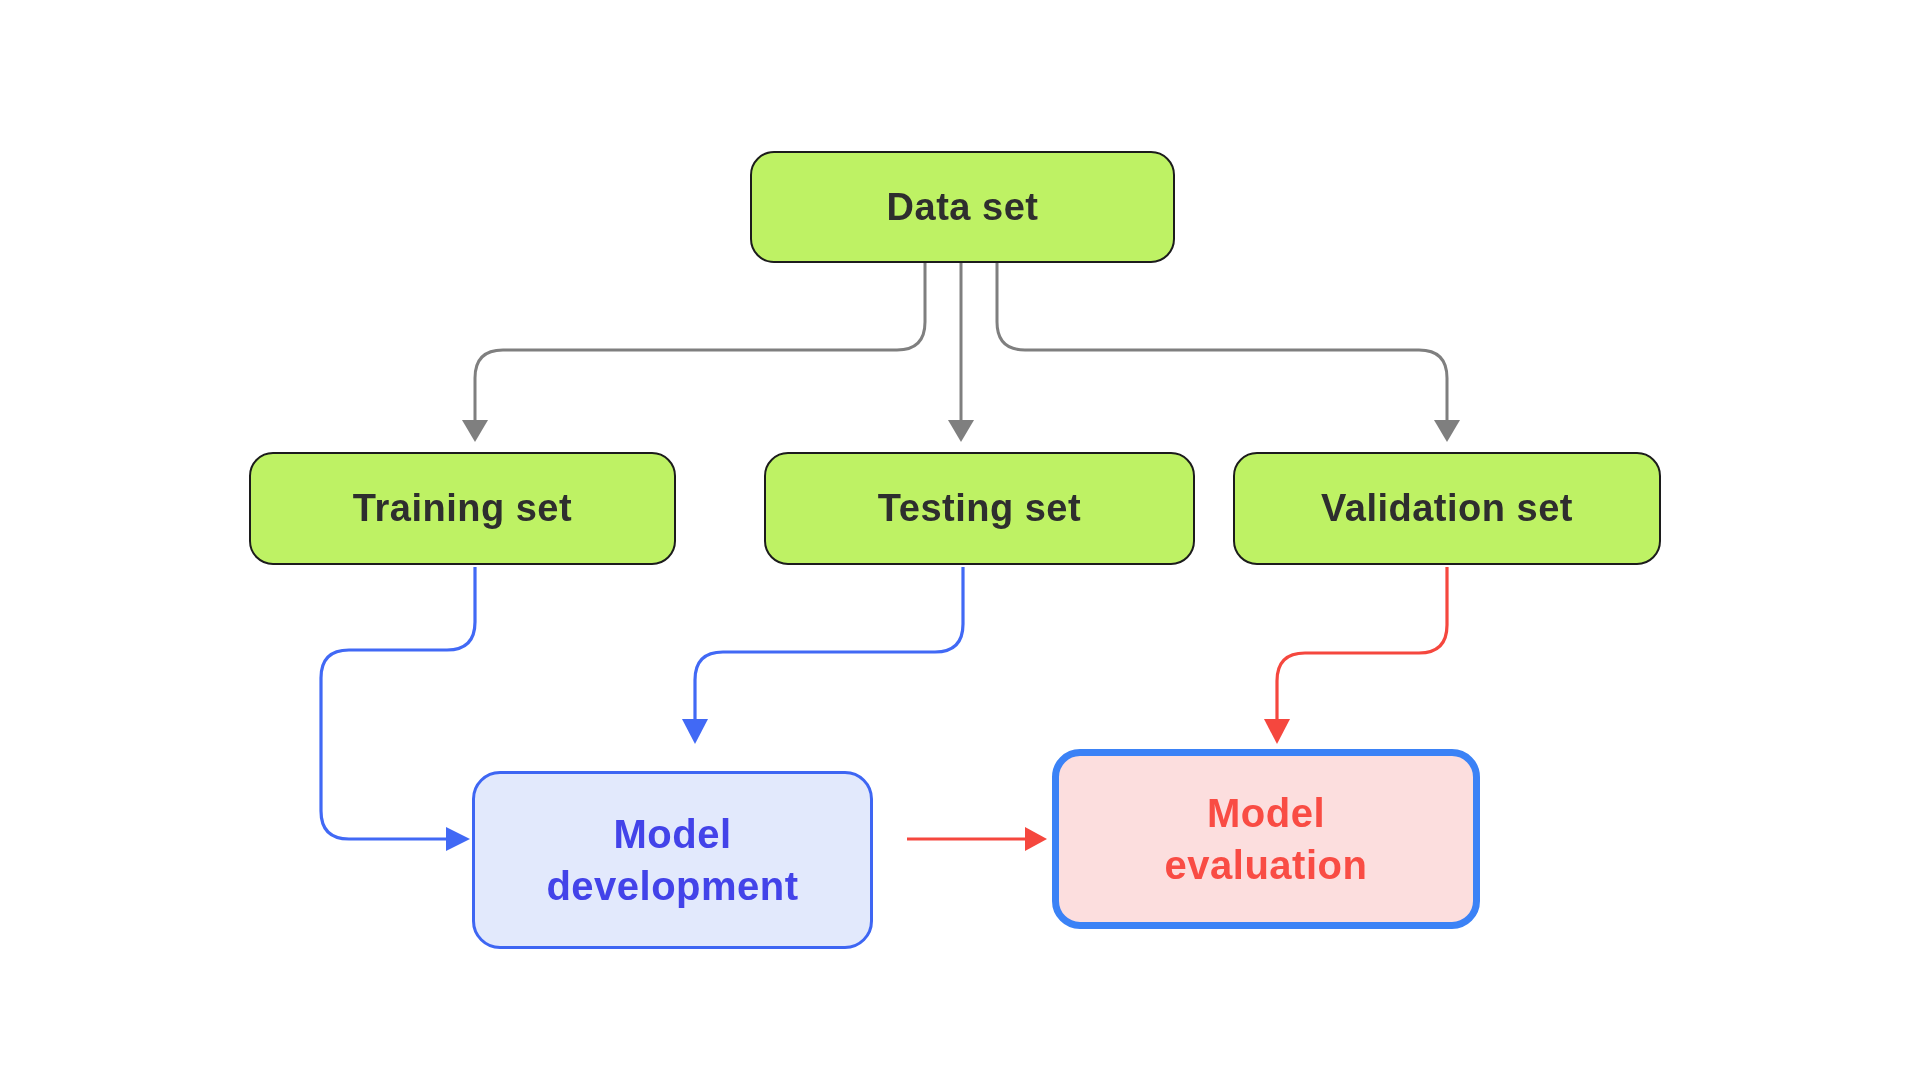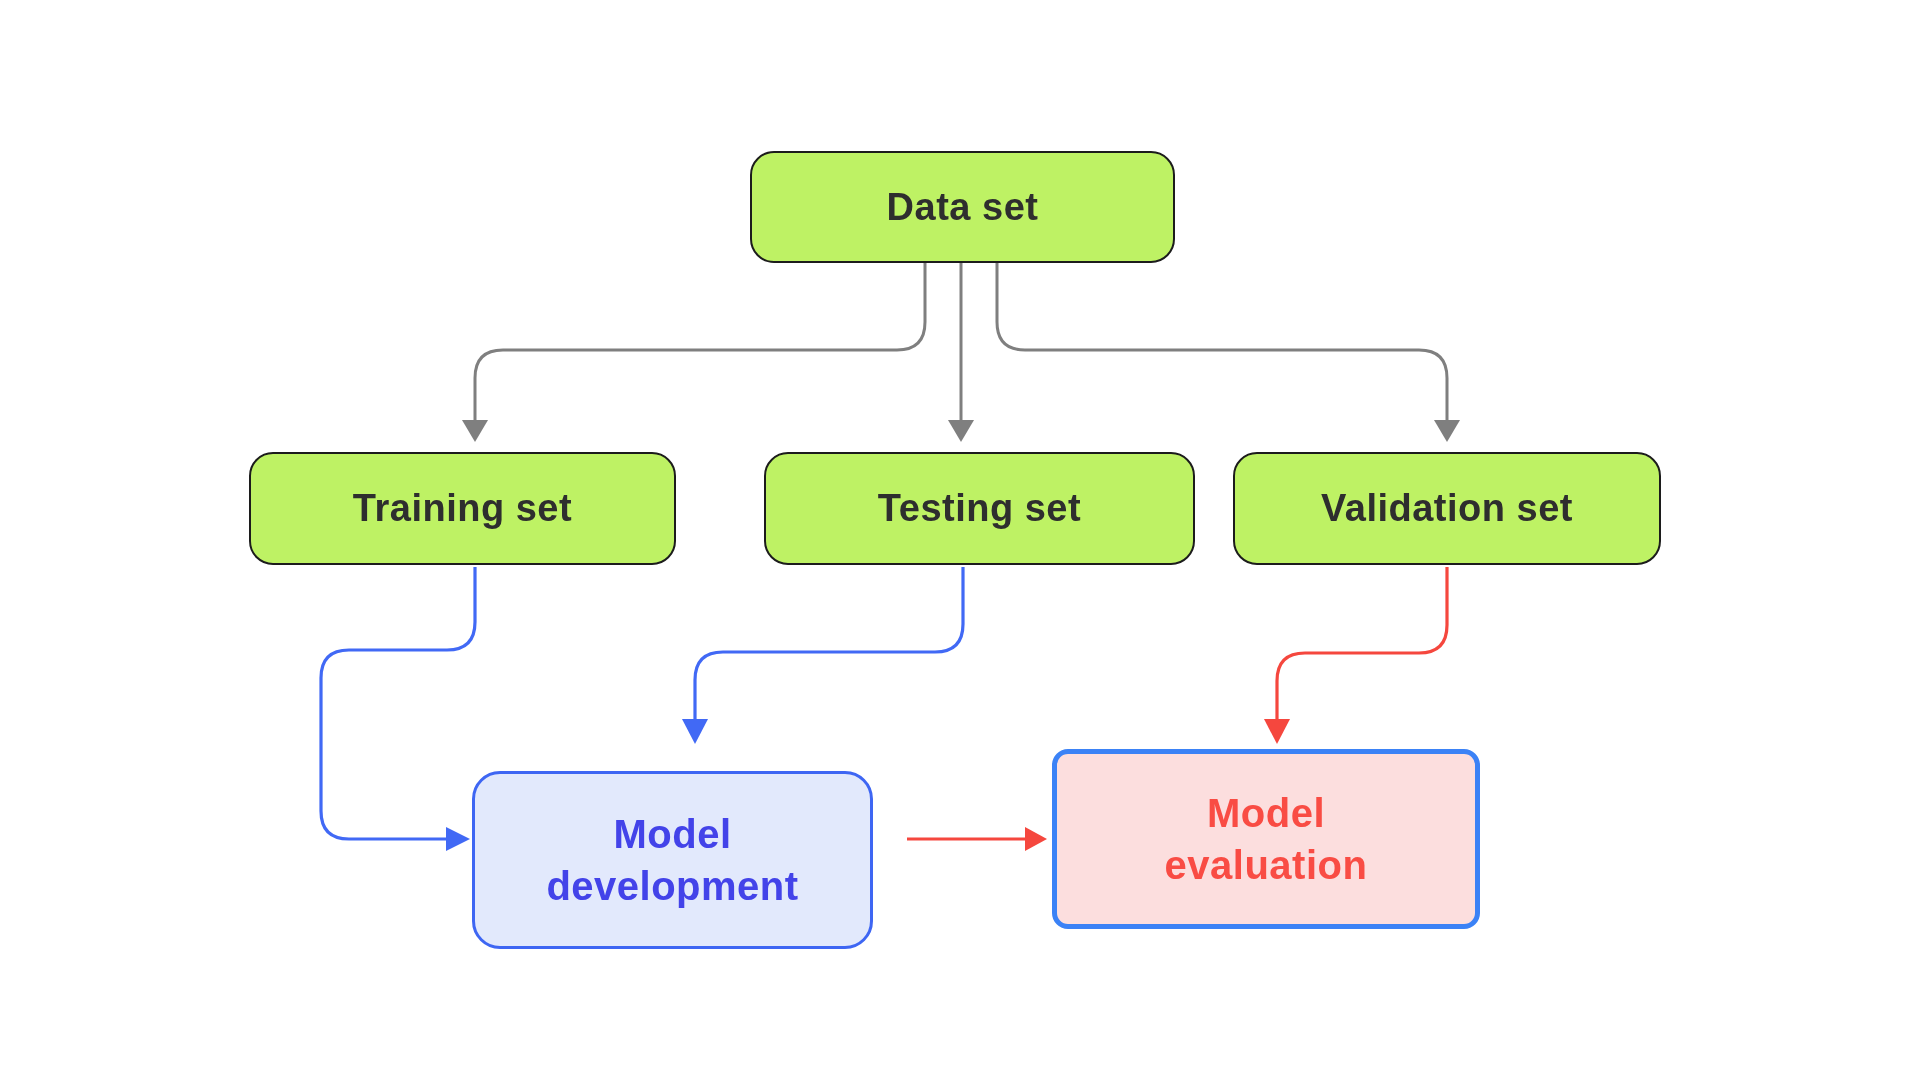--- a/index.html
+++ b/index.html
@@ -42,22 +42,22 @@
   .node.blue {
     background: #e2e9fc;
     border: 3px solid #3e66f3;
     border-radius: 28px;
     color: #4343e9;
     font-size: 40px;
     line-height: 1.3;
   }
   .node.red {
     background: #fcdede;
-    border: 5px solid #3b82f6;
-    border-radius: 16px;
+    border: 7px solid #3b82f6;
+    border-radius: 28px;
     color: #f94c44;
     font-size: 40px;
     line-height: 1.3;
   }
   .node.blue .label,
   .node.red .label {
     max-width: 280px;
   }
   
   .node-dataset      { left: 750px;  top: 151px; width: 425px; height: 112px; }

